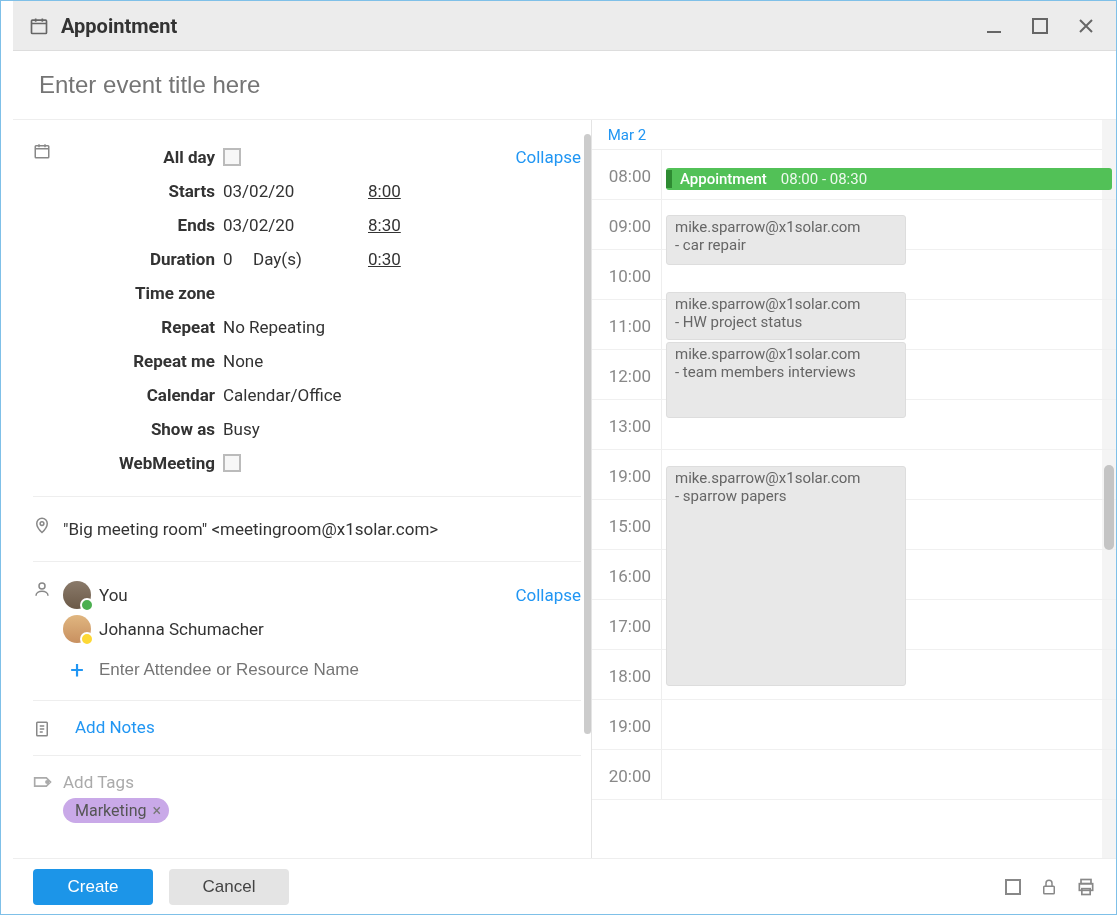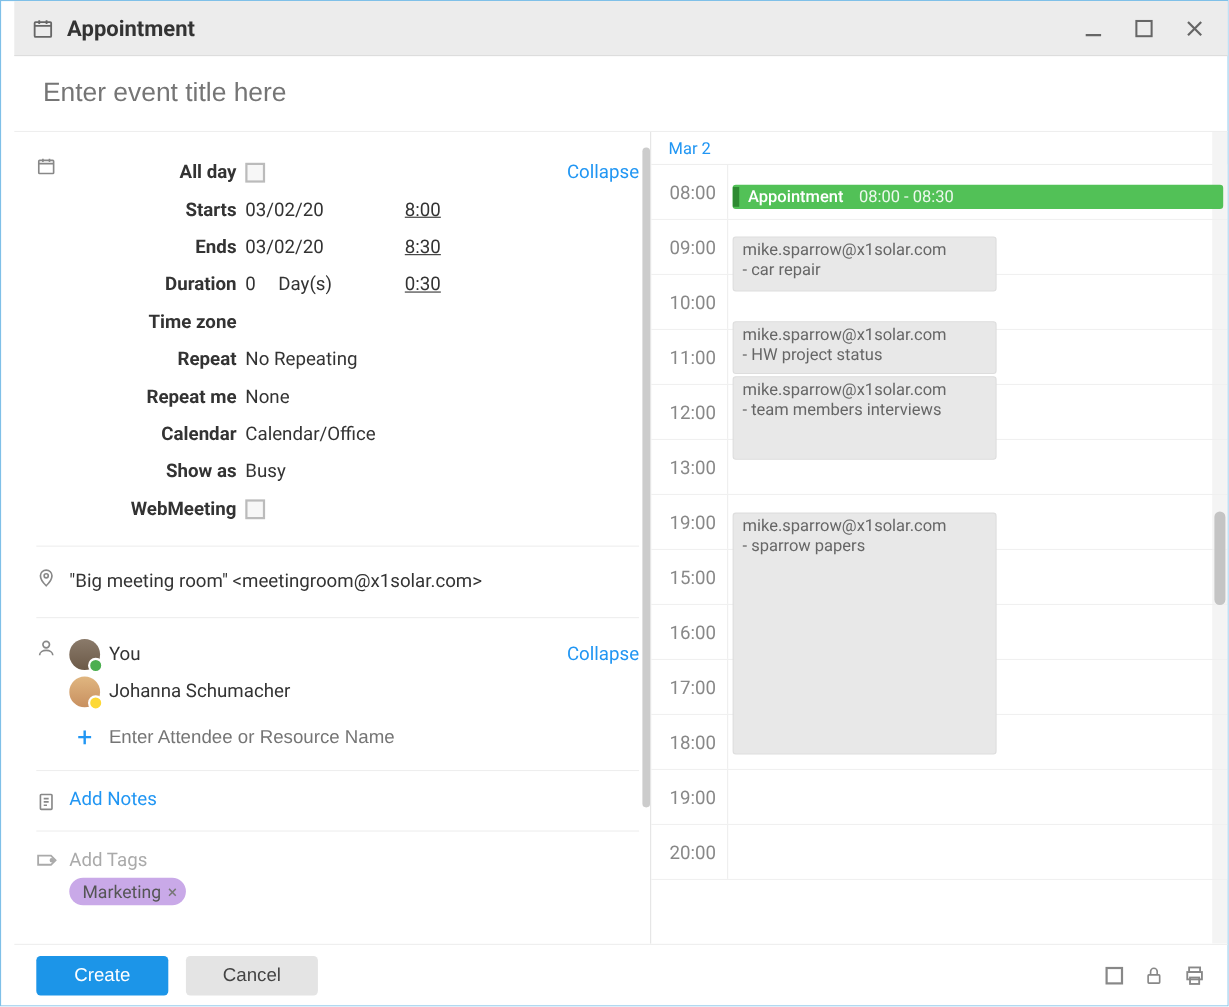--- a/index.html
+++ b/index.html
@@ -181,20 +181,21 @@
   border: none;
   font-size: 17px;
   color: #aaa;
   outline: none;
   flex: 1;
 }
 .link-text {
   color: #2196f3;
   font-size: 17px;
   cursor: pointer;
+  margin-left: 12px;
 }
 .placeholder-text {
   color: #aaa;
   font-size: 17px;
 }
 .tag-chip {
   display: inline-flex;
   align-items: flex-end;
   background: #c9a9e8;
   color: #555;

